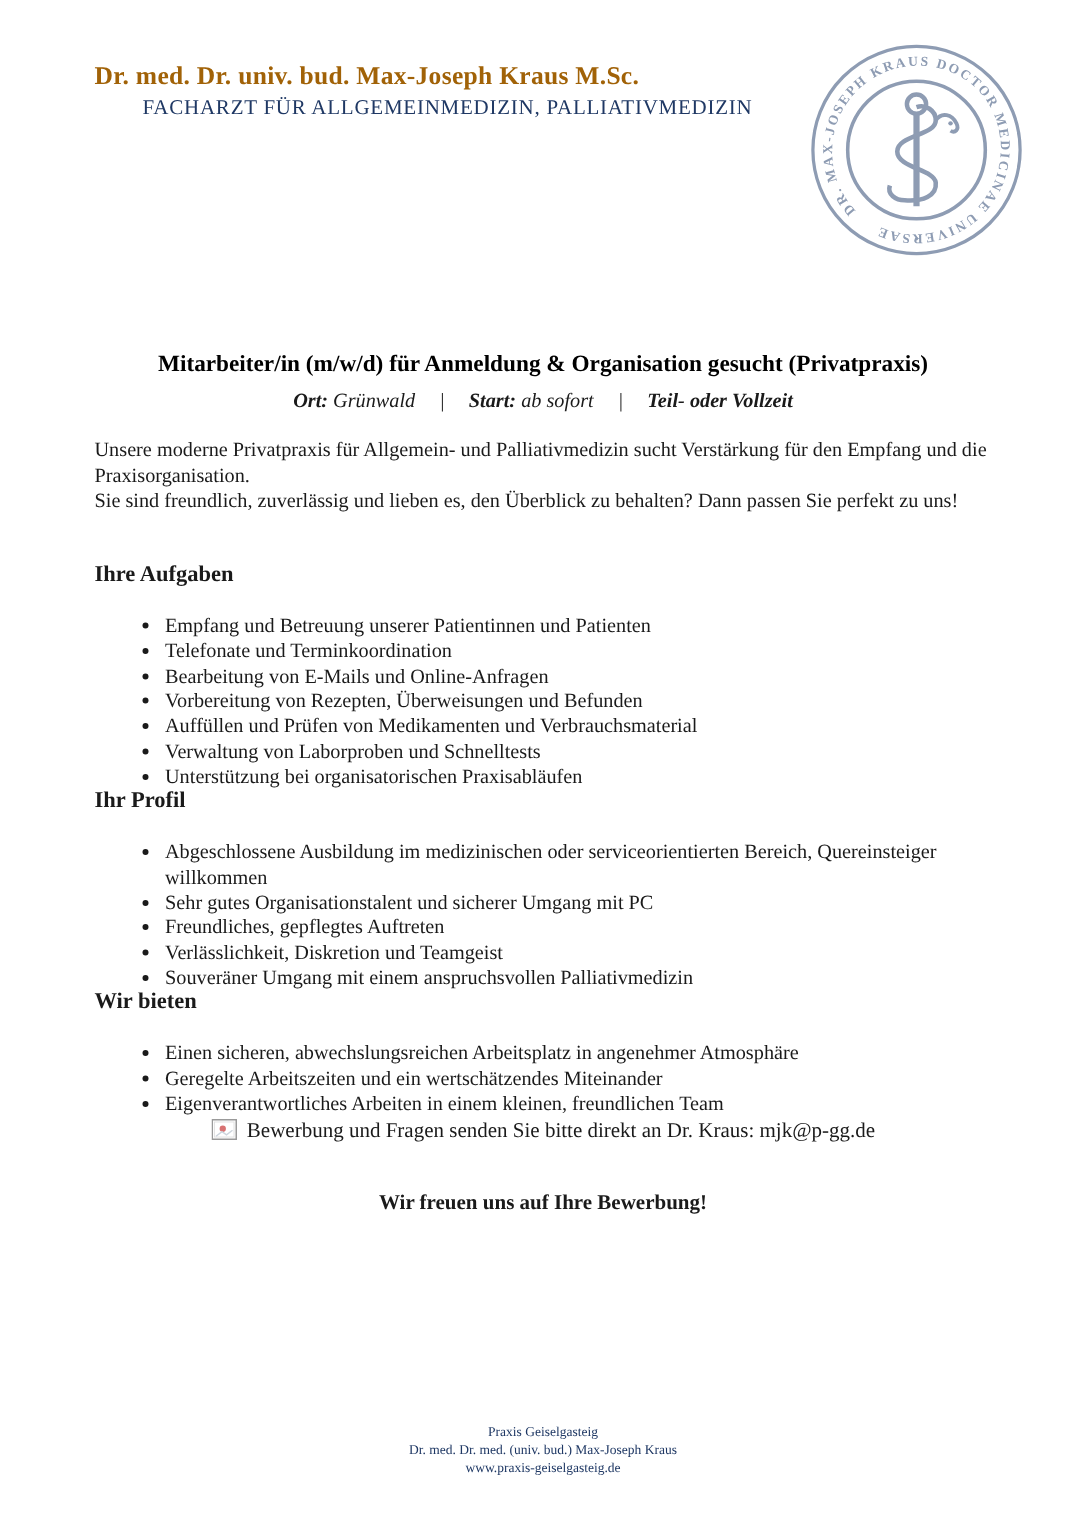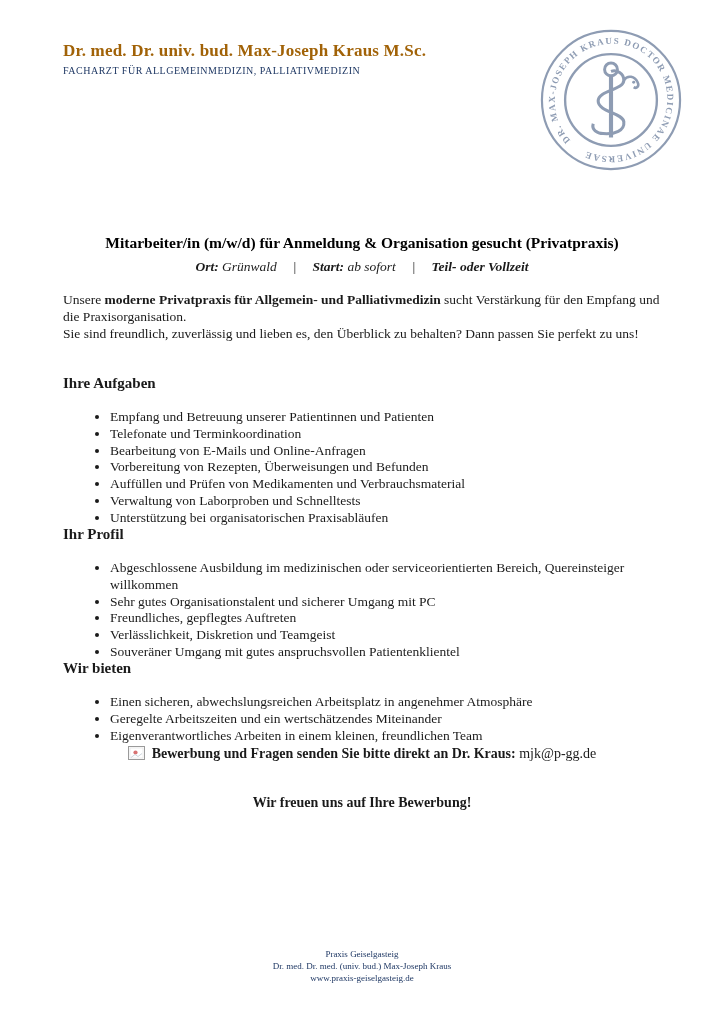--- a/index.html
+++ b/index.html
@@ -10,33 +10,33 @@
     height: 1024px;
     margin: 0 auto;
     background: #ffffff;
     font-family: "Liberation Serif", "DejaVu Serif", serif;
     color: #1a1a1a;
     overflow: hidden;
   }
   
   .header-text { position: absolute; top: 41px; left: 63px; }
   .doc-name { font-size: 17px; font-weight: bold; color: #a16207; letter-spacing: 0.2px; }
-  .doc-sub { font-size: 10px; color: #1f3864; letter-spacing: 0.5px; margin-top: 4px; }
+  .doc-sub { font-size: 14px; color: #1f3864; letter-spacing: 0.5px; margin-top: 4px; margin-left: 32px; }
   .seal { position: absolute; top: 26px; left: 537px; width: 148px; height: 148px; }
   
   .title { position: absolute; top: 234px; left: 0; width: 724px; text-align: center;
            font-size: 15.5px; font-weight: bold; color: #000; }
   .meta { position: absolute; top: 259px; left: 0; width: 724px; text-align: center; font-size: 13.5px; font-style: italic; }
   .meta .b { font-weight: bold; }
   .meta .sep { margin: 0 16px; }
   
   .intro { position: absolute; top: 292px; left: 63px; width: 599px;
            font-size: 13.5px; line-height: 16.8px; }
   .intro p { margin: 0; }
-  .bold { font-weight: bold; }
+  .bold { font-weight: normal; }
   
   .sec { position: absolute; left: 63px; width: 599px; font-size: 13.5px; }
   .sec h3 { font-size: 15px; font-weight: bold; line-height: 17px; }
   .sec ul { margin-top: 17px; padding-left: 47px; }
   .sec li { line-height: 16.8px; }
   #sec-aufgaben { top: 375px; }
   #sec-profil   { top: 526px; }
   #sec-bieten   { top: 660px; }
   
   .contact { position: absolute; top: 746px; left: 0; width: 724px; text-align: center; font-size: 14px; }
@@ -104,21 +104,21 @@
       </ul>
   </div>
 
   <div class="sec" id="sec-profil">
     <h3>Ihr Profil</h3>
     <ul>
         <li>Abgeschlossene Ausbildung im medizinischen oder serviceorientierten Bereich, Quereinsteiger willkommen</li>
         <li>Sehr gutes Organisationstalent und sicherer Umgang mit PC</li>
         <li>Freundliches, gepflegtes Auftreten</li>
         <li>Verlässlichkeit, Diskretion und Teamgeist</li>
-        <li>Souveräner Umgang mit gutes anspruchsvollen Patientenklientel</li>
+        <li>Souveräner Umgang mit einem anspruchsvollen Palliativmedizin</li>
       </ul>
   </div>
 
   <div class="sec" id="sec-bieten">
     <h3>Wir bieten</h3>
     <ul>
         <li>Einen sicheren, abwechslungsreichen Arbeitsplatz in angenehmer Atmosphäre</li>
         <li>Geregelte Arbeitszeiten und ein wertschätzendes Miteinander</li>
         <li>Eigenverantwortliches Arbeiten in einem kleinen, freundlichen Team</li>
       </ul>

